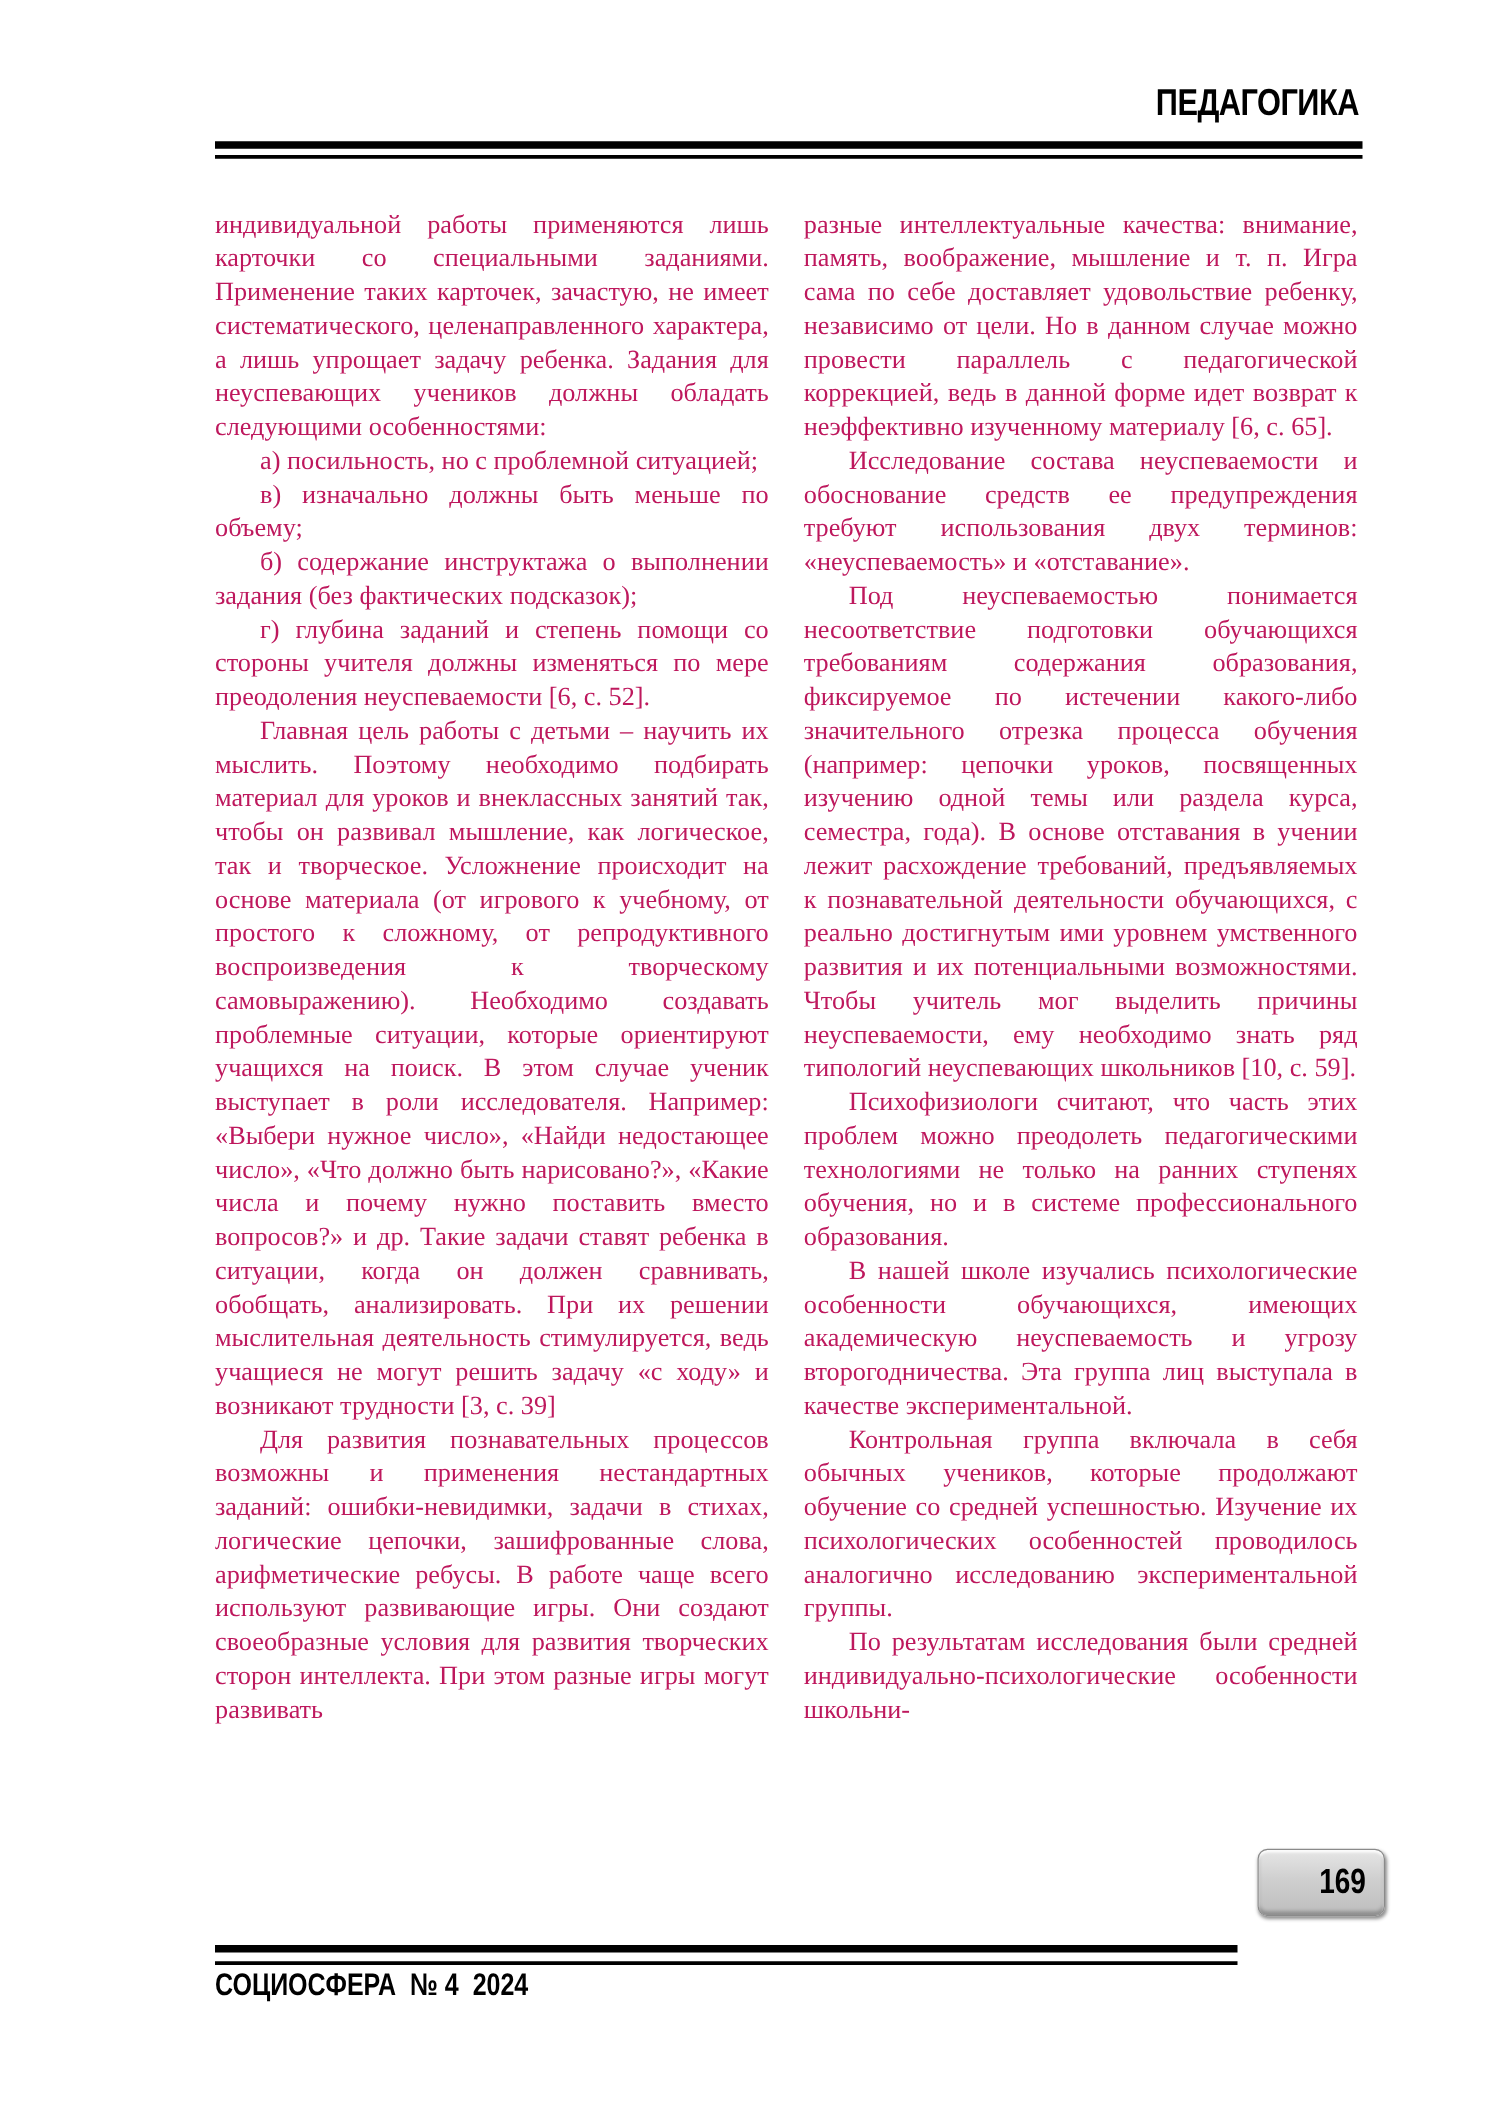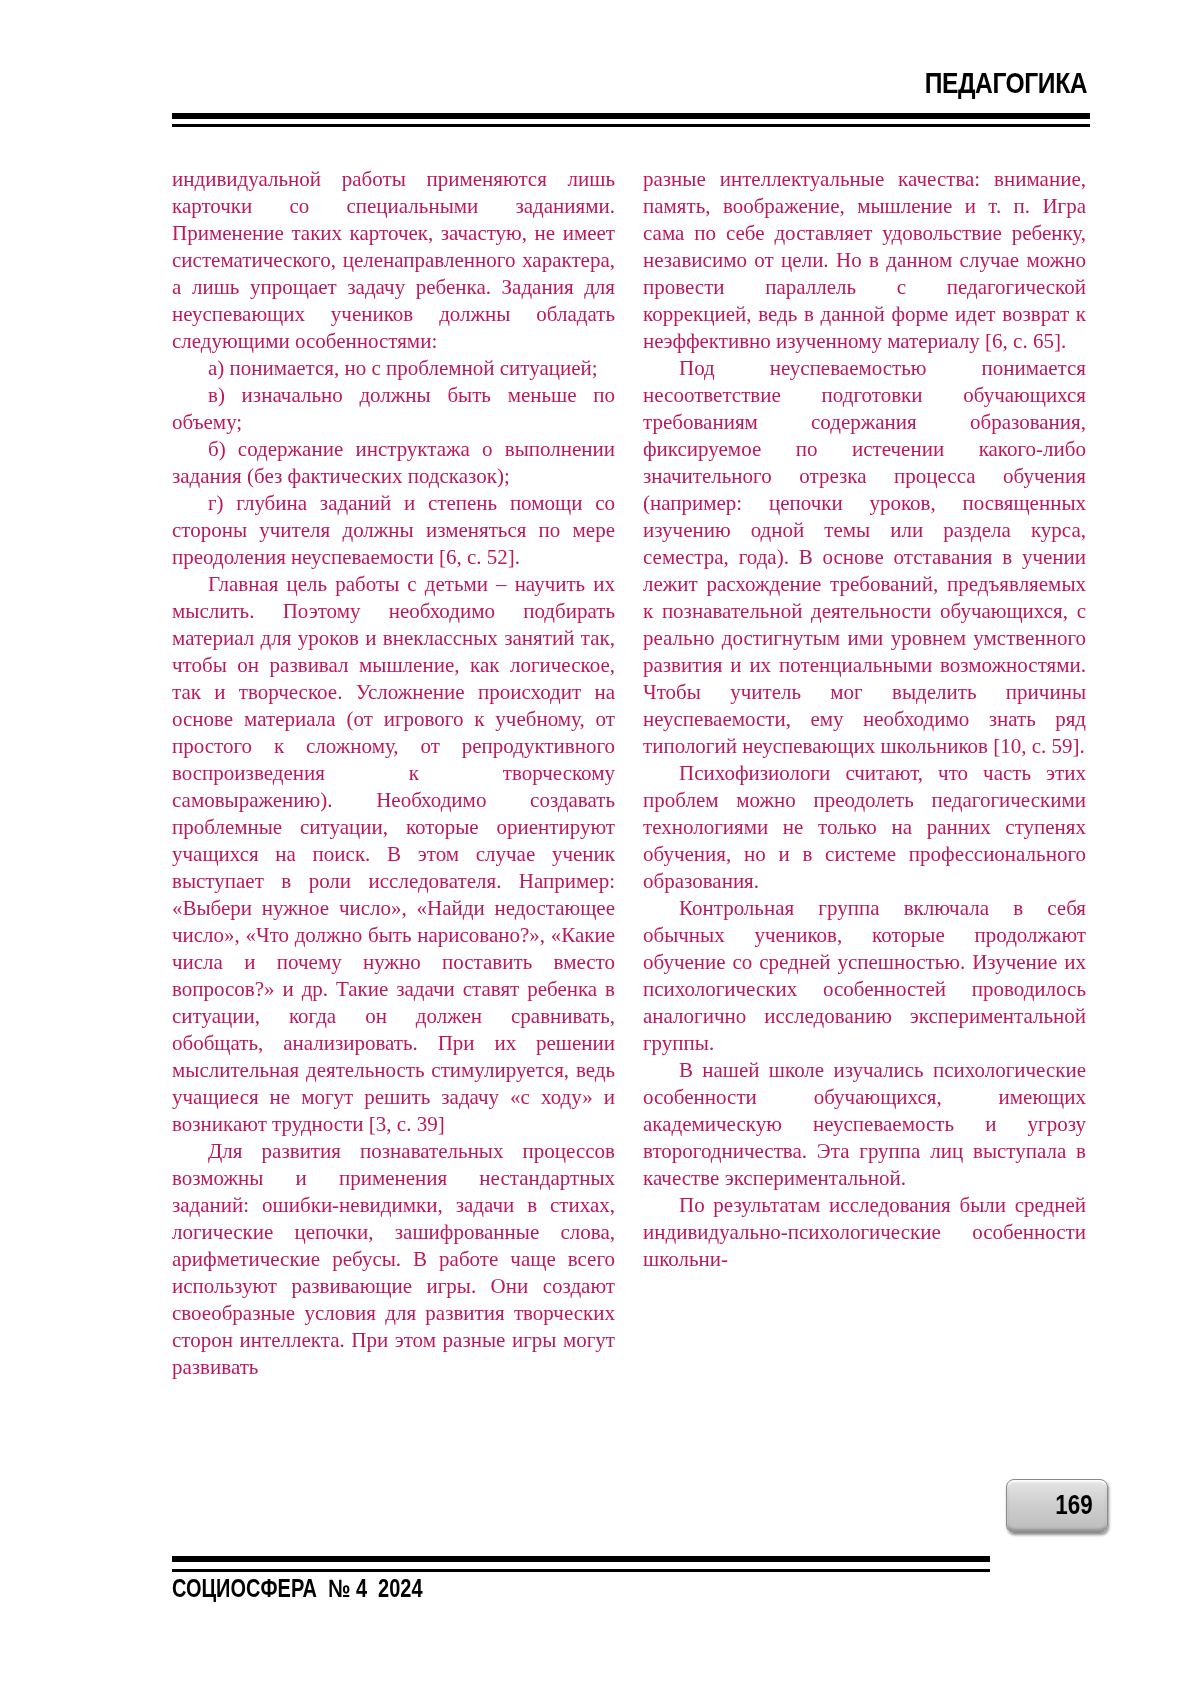--- a/index.html
+++ b/index.html
@@ -45,34 +45,35 @@
 <body>
 
 <div>
   <div class="header-title">ПЕДАГОГИКА</div>
   <div class="rule-thick" style="left:172px; top:113px; width:918px; height:6px;"></div>
   <div class="rule-thin" style="left:172px; top:124px; width:918px; height:3px;"></div>
 </div>
 
 <div class="column col-left">
   <p class="noindent">индивидуальной работы применяются лишь карточки со специальными заданиями. Применение таких карточек, зачастую, не имеет систематического, целенаправленного характера, а лишь упрощает задачу ребенка. Задания для неуспевающих учеников должны обладать следующими особенностями:</p>
-  <p>а) понимается, но с проблемной ситуацией;</p>
+  <p>а) посильность, но с проблемной ситуацией;</p>
   <p>в) изначально должны быть меньше по объему;</p>
   <p>б) содержание инструктажа о выполнении задания (без фактических подсказок);</p>
   <p>г) глубина заданий и степень помощи со стороны учителя должны изменяться по мере преодоления неуспеваемости [6, с. 52].</p>
   <p>Главная цель работы с детьми – научить их мыслить. Поэтому необходимо подбирать материал для уроков и внеклассных занятий так, чтобы он развивал мышление, как логическое, так и творческое. Усложнение происходит на основе материала (от игрового к учебному, от простого к сложному, от репродуктивного воспроизведения к творческому самовыражению). Необходимо создавать проблемные ситуации, которые ориентируют учащихся на поиск. В этом случае ученик выступает в роли исследователя. Например: «Выбери нужное число», «Найди недостающее число», «Что должно быть нарисовано?», «Какие числа и почему нужно поставить вместо вопросов?» и др. Такие задачи ставят ребенка в ситуации, когда он должен сравнивать, обобщать, анализировать. При их решении мыслительная деятельность стимулируется, ведь учащиеся не могут решить задачу «с ходу» и возникают трудности [3, с. 39]</p>
   <p>Для развития познавательных процессов возможны и применения нестандартных заданий: ошибки-невидимки, задачи в стихах, логические цепочки, зашифрованные слова, арифметические ребусы. В работе чаще всего используют развивающие игры. Они создают своеобразные условия для развития творческих сторон интеллекта. При этом разные игры могут развивать</p>
 </div>
 
 <div class="column col-right">
   <p class="noindent">разные интеллектуальные качества: внимание, память, воображение, мышление и т. п. Игра сама по себе доставляет удовольствие ребенку, независимо от цели. Но в данном случае можно провести параллель с педагогической коррекцией, ведь в данной форме идет возврат к неэффективно изученному материалу [6, с. 65].</p>
+  <p>Исследование состава неуспеваемости и обоснование средств ее предупреждения требуют использования двух терминов: «неуспеваемость» и «отставание».</p>
   <p>Под неуспеваемостью понимается несоответствие подготовки обучающихся требованиям содержания образования, фиксируемое по истечении какого-либо значительного отрезка процесса обучения (например: цепочки уроков, посвященных изучению одной темы или раздела курса, семестра, года). В основе отставания в учении лежит расхождение требований, предъявляемых к познавательной деятельности обучающихся, с реально достигнутым ими уровнем умственного развития и их потенциальными возможностями. Чтобы учитель мог выделить причины неуспеваемости, ему необходимо знать ряд типологий неуспевающих школьников [10, с. 59].</p>
   <p>Психофизиологи считают, что часть этих проблем можно преодолеть педагогическими технологиями не только на ранних ступенях обучения, но и в системе профессионального образования.</p>
+  <p>В нашей школе изучались психологические особенности обучающихся, имеющих академическую неуспеваемость и угрозу второгодничества. Эта группа лиц выступала в качестве экспериментальной.</p>
   <p>Контрольная группа включала в себя обычных учеников, которые продолжают обучение со средней успешностью. Изучение их психологических особенностей проводилось аналогично исследованию экспериментальной группы.</p>
-  <p>В нашей школе изучались психологические особенности обучающихся, имеющих академическую неуспеваемость и угрозу второгодничества. Эта группа лиц выступала в качестве экспериментальной.</p>
   <p>По результатам исследования были средней индивидуально-психологические особенности школьни-</p>
 </div>
 
 <div>
   <div class="rule-thick" style="left:172px; top:1556px; width:818px; height:6px;"></div>
   <div class="rule-thin" style="left:172px; top:1569px; width:818px; height:3px;"></div>
   <div class="footer-journal">СОЦИОСФЕРА  № 4  2024</div>
   <div class="page-badge">
     <span class="page-number">169</span>
   </div>

